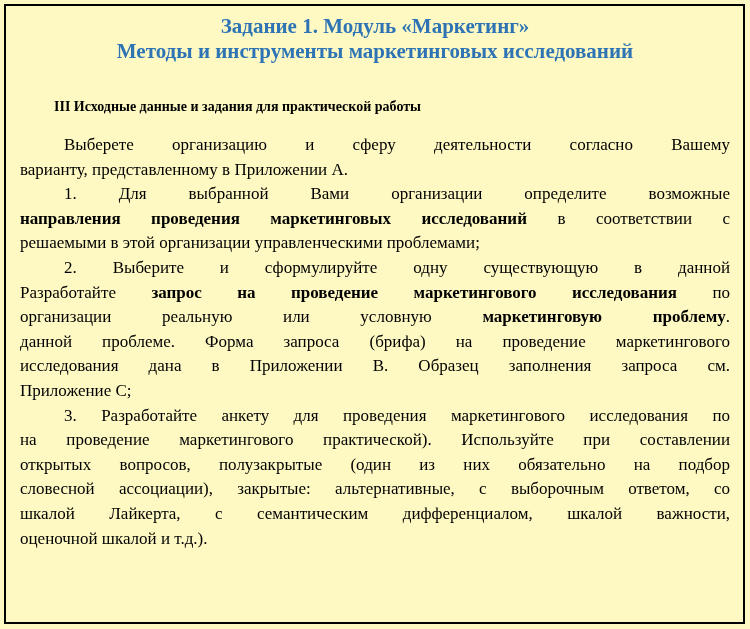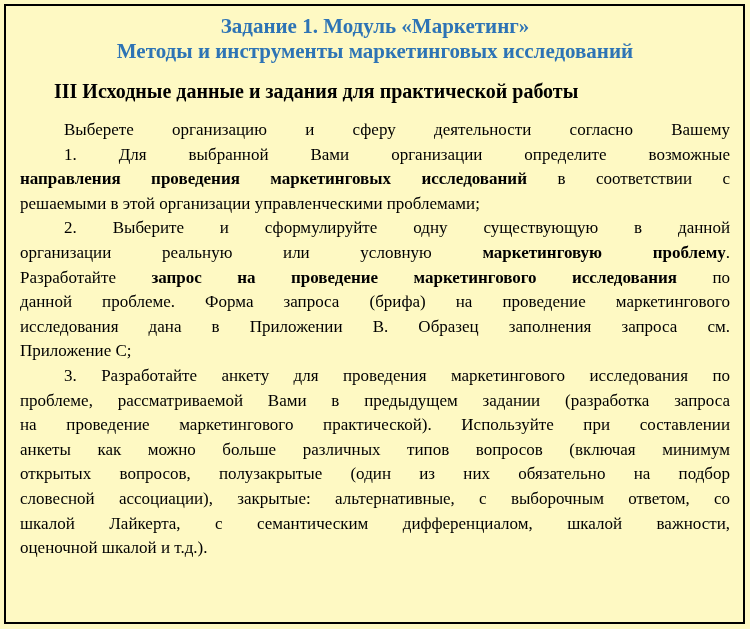--- a/index.html
+++ b/index.html
@@ -28,24 +28,24 @@
     color: var(--text-color, #000);
   }
   .title-line {
     text-align: center;
     font-weight: bold;
     font-size: 21px;
     line-height: 25px;
     color: var(--accent-color, #2E74B5);
   }
   .doc-heading {
-    margin-top: 15px;
+    margin-top: 30px;
     padding-left: 34px;
     font-weight: bold;
-    font-size: 20px;
+    font-size: 14px;
     line-height: 25px;
     color: var(--text-color, #000);
   }
   .doc-body {
     margin-top: 14px;
     font-size: 17px;
     line-height: 24.6px;
   }
   .para { margin: 0; }
   .tline {
@@ -62,39 +62,38 @@
 <div class="sheet">
   <div class="frame">
     <div>
       <div class="title-line">Задание 1. Модуль «Маркетинг»</div>
       <div class="title-line">Методы и инструменты маркетинговых исследований</div>
     </div>
     <div class="doc-heading">III Исходные данные и задания для практической работы</div>
     <div class="doc-body" id="doc-body">
         <div class="para">
           <div class="tline first"><span>Выберете организацию и сферу деятельности согласно Вашему</span></div>
+          <div class="tline plast"><span>варианту, представленному в Приложении А.</span></div>
         </div>
         <div class="para">
           <div class="tline first"><span>1. Для выбранной Вами организации определите возможные</span></div>
           <div class="tline"><span class="b">направления проведения маркетинговых исследований</span><span> в соответствии с</span></div>
           <div class="tline plast"><span>решаемыми в этой организации управленческими проблемами;</span></div>
         </div>
         <div class="para">
           <div class="tline first"><span>2. Выберите и сформулируйте одну существующую в данной</span></div>
+          <div class="tline"><span>Разработайте </span><span class="b">запрос на проведение маркетингового исследования</span><span> по</span></div>
           <div class="tline"><span>организации реальную или условную </span><span class="b">маркетинговую проблему</span><span>.</span></div>
-          <div class="tline"><span>Разработайте </span><span class="b">запрос на проведение маркетингового исследования</span><span> по</span></div>
           <div class="tline"><span>данной проблеме. Форма запроса (брифа) на проведение маркетингового</span></div>
           <div class="tline"><span>исследования дана в Приложении В. Образец заполнения запроса см.</span></div>
           <div class="tline plast"><span>Приложение С;</span></div>
         </div>
         <div class="para">
           <div class="tline first"><span>3. Разработайте анкету для проведения маркетингового исследования по</span></div>
-          <div class="tline"><span>проблеме, рассматриваемой Вами в предыдущем задании (разработка запроса</span></div>
           <div class="tline"><span>на проведение маркетингового практической). Используйте при составлении</span></div>
-          <div class="tline"><span>анкеты как можно больше различных типов вопросов (включая минимум</span></div>
           <div class="tline"><span>открытых вопросов, полузакрытые (один из них обязательно на подбор</span></div>
           <div class="tline"><span>словесной ассоциации), закрытые: альтернативные, с выборочным ответом, со</span></div>
           <div class="tline"><span>шкалой Лайкерта, с семантическим дифференциалом, шкалой важности,</span></div>
           <div class="tline plast"><span>оценочной шкалой и т.д.).</span></div>
         </div>
       </div>
   </div>
 </div>
 
 </body></html>

